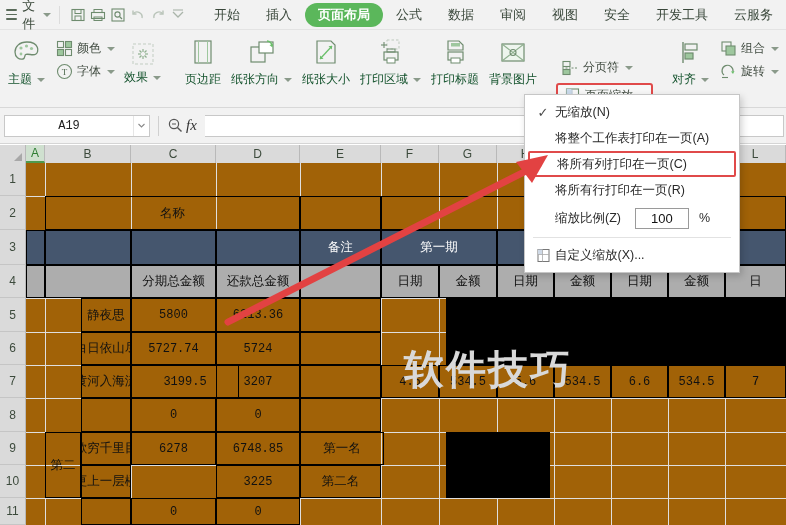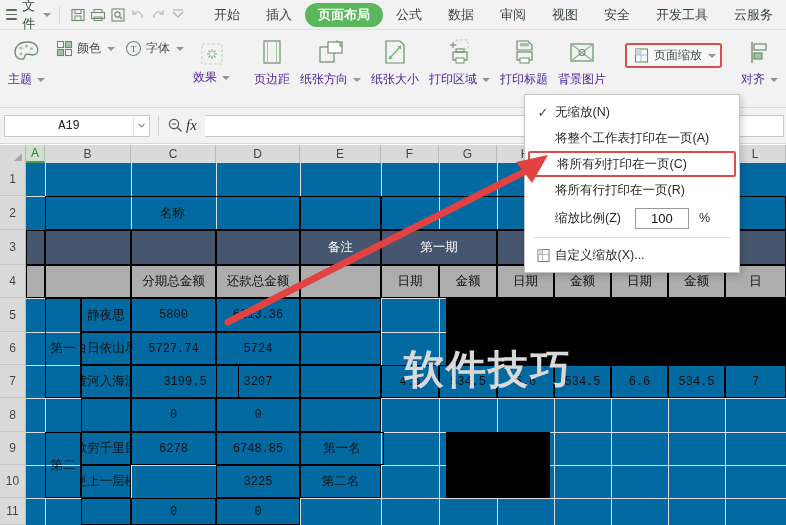--- a/index.html
+++ b/index.html
@@ -51,27 +51,27 @@
     border-bottom: 1px solid #d8d8d8;
     display: flex; align-items: flex-start; position: relative;
   }
   .rgroup { display: flex; align-items: flex-start; height: 78px; padding: 3px 3px 0 3px; }
   .rdiv { width: 1px; height: 56px; background: #dddddd; margin: 8px 4px 0 4px; }
 
   
   .bigbtn {
     width: auto; min-width: 44px; padding: 2px 5px 0 5px;
     display: flex; flex-direction: column; align-items: center;
-    font-size: 12px; color: #4c1d95; cursor: default;
+    font-size: 12px; color: #14532d; cursor: default;
   }
   .bigbtn .ico { height: 36px; display: flex; align-items: center; justify-content: center; }
   .bigbtn .lbl { display: flex; align-items: center; gap: 2px; white-space: nowrap; font-size: 12px; }
 
   
-  .stack { display: flex; flex-direction: row; justify-content: center; padding-top: 4px; }
+  .stack { display: flex; flex-direction: column; justify-content: flex-end; padding-top: 4px; }
   .srow {
     display: flex; align-items: center; gap: 3px;
     font-size: 12px; color: #3f4a3f; height: 23px; padding: 0 4px;
     white-space: nowrap;
   }
   .srow .ico { width: 20px; height: 20px; display: flex; align-items: center; justify-content: center; }
 
   .hl-box {
     border: 2px solid #e04a4a; border-radius: 3px;
     background: #f7f7f7;
@@ -129,21 +129,21 @@
   .colcell.sel { background: #cfe0cf; color: #2e7d32; border-bottom: 2px solid #4e9a4e; }
 
   .rowhdrs { position: absolute; top: 18px; left: 0; width: 26px; }
   .rowcell {
     width: 26px; background: #dadada; border-right: 1px solid #b9b9b9;
     border-bottom: 1px solid #c5c5c5;
     display: flex; align-items: center; justify-content: center;
     font-size: 12px; color: #3c4a3c;
   }
 
-  .grid { position: absolute; top: 18px; left: 26px; width: 760px; height: 362px; background: #0369a1; }
+  .grid { position: absolute; top: 18px; left: 26px; width: 760px; height: 362px; background: #a16207; }
   .grid .gl { position: absolute; background: #dfdfdf; }
   .cell {
     position: absolute; display: flex; align-items: center; justify-content: center;
     font-family: "Liberation Mono", "DejaVu Sans Mono", monospace;
     font-size: 12px; color: #111; overflow: hidden; white-space: nowrap;
   }
   .cell.cn { font-family: "Liberation Sans", "DejaVu Sans", sans-serif; font-size: 12.5px; }
   .bd { border: 1px solid #000; }
   .navy { background: #45566e; color: #ffffff; }
   .gray { background: #adadad; color: #111; }
@@ -400,20 +400,32 @@
       </div>
       <div class="lbl">
           <span>背景图片</span>
         </div>
     </div>
   </div>
 
   <div class="rdiv"></div>
 
   <div class="rgroup stack" style="padding-top:9px;">
+    <div class="srow">
+      <span class="ico">
+        <svg width="18" height="18" viewBox="0 0 18 18">
+            <rect x="2" y="2.5" width="7" height="5" fill="none" stroke="#6f8c6f" stroke-width="1.1"></rect>
+            <rect x="2" y="10.5" width="7" height="5" fill="#9ec79e" stroke="#6f8c6f" stroke-width="1.1"></rect>
+            <line x1="10.5" y1="9" x2="16" y2="9" stroke="#6f8c6f" stroke-width="1.1" stroke-dasharray="2 1.5"></line>
+            <line x1="1" y1="9" x2="9.5" y2="9" stroke="#6f8c6f" stroke-width="1.1" stroke-dasharray="2 1.5"></line>
+          </svg>
+      </span>
+      <span>分页符</span>
+      <span class="caret-sm"></span>
+    </div>
     <div class="srow hl-box" style="height:25px;margin-top:4px;">
       <span class="ico">
         <svg width="17" height="17" viewBox="0 0 17 17">
             <rect x="2.5" y="2" width="12" height="13" fill="none" stroke="#6f8c6f" stroke-width="1.1"></rect>
             <rect x="2.5" y="2" width="5" height="6" fill="#c9d9ea"></rect>
             <line x1="2.5" y1="8" x2="14.5" y2="8" stroke="#9fb5c9" stroke-width="0.8"></line>
             <line x1="8" y1="2" x2="8" y2="15" stroke="#9fb5c9" stroke-width="0.8"></line>
           </svg>
       </span>
       <span>页面缩放</span>
@@ -562,21 +574,20 @@
     <div class="cell cn bd gray" style="left:190px;top:102px;width:84px;height:33px">还款总金额</div>
     <div class="cell cn bd gray" style="left:274px;top:102px;width:81px;height:33px"></div>
     <div class="cell cn bd gray" style="left:355px;top:102px;width:58px;height:33px">日期</div>
     <div class="cell cn bd gray" style="left:413px;top:102px;width:58px;height:33px">金额</div>
     <div class="cell cn bd gray" style="left:471px;top:102px;width:57px;height:33px">日期</div>
     <div class="cell cn bd gray" style="left:528px;top:102px;width:57px;height:33px">金额</div>
     <div class="cell cn bd gray" style="left:585px;top:102px;width:57px;height:33px">日期</div>
     <div class="cell cn bd gray" style="left:642px;top:102px;width:57px;height:33px">金额</div>
     <div class="cell cn bd gray" style="left:699px;top:102px;width:61px;height:33px">日</div>
 
-    <div class="cell cn bd" style="left:19px;top:135px;width:36px;height:100px">第一</div>
     <div class="cell cn bd" style="left:19px;top:269px;width:36px;height:66px">第二</div>
 
     <div class="cell cn bd" style="left:55px;top:135px;width:50px;height:34px">静夜思</div>
     <div class="cell bd" style="left:105px;top:135px;width:85px;height:34px">5800</div>
     <div class="cell bd" style="left:190px;top:135px;width:84px;height:34px">6213.36</div>
     <div class="cell bd" style="left:274px;top:135px;width:81px;height:34px"></div>
 
     <div class="cell cn bd" style="left:55px;top:169px;width:50px;height:33px">白日依山尽</div>
     <div class="cell bd" style="left:105px;top:169px;width:85px;height:33px">5727.74</div>
     <div class="cell bd" style="left:190px;top:169px;width:84px;height:33px">5724</div>

